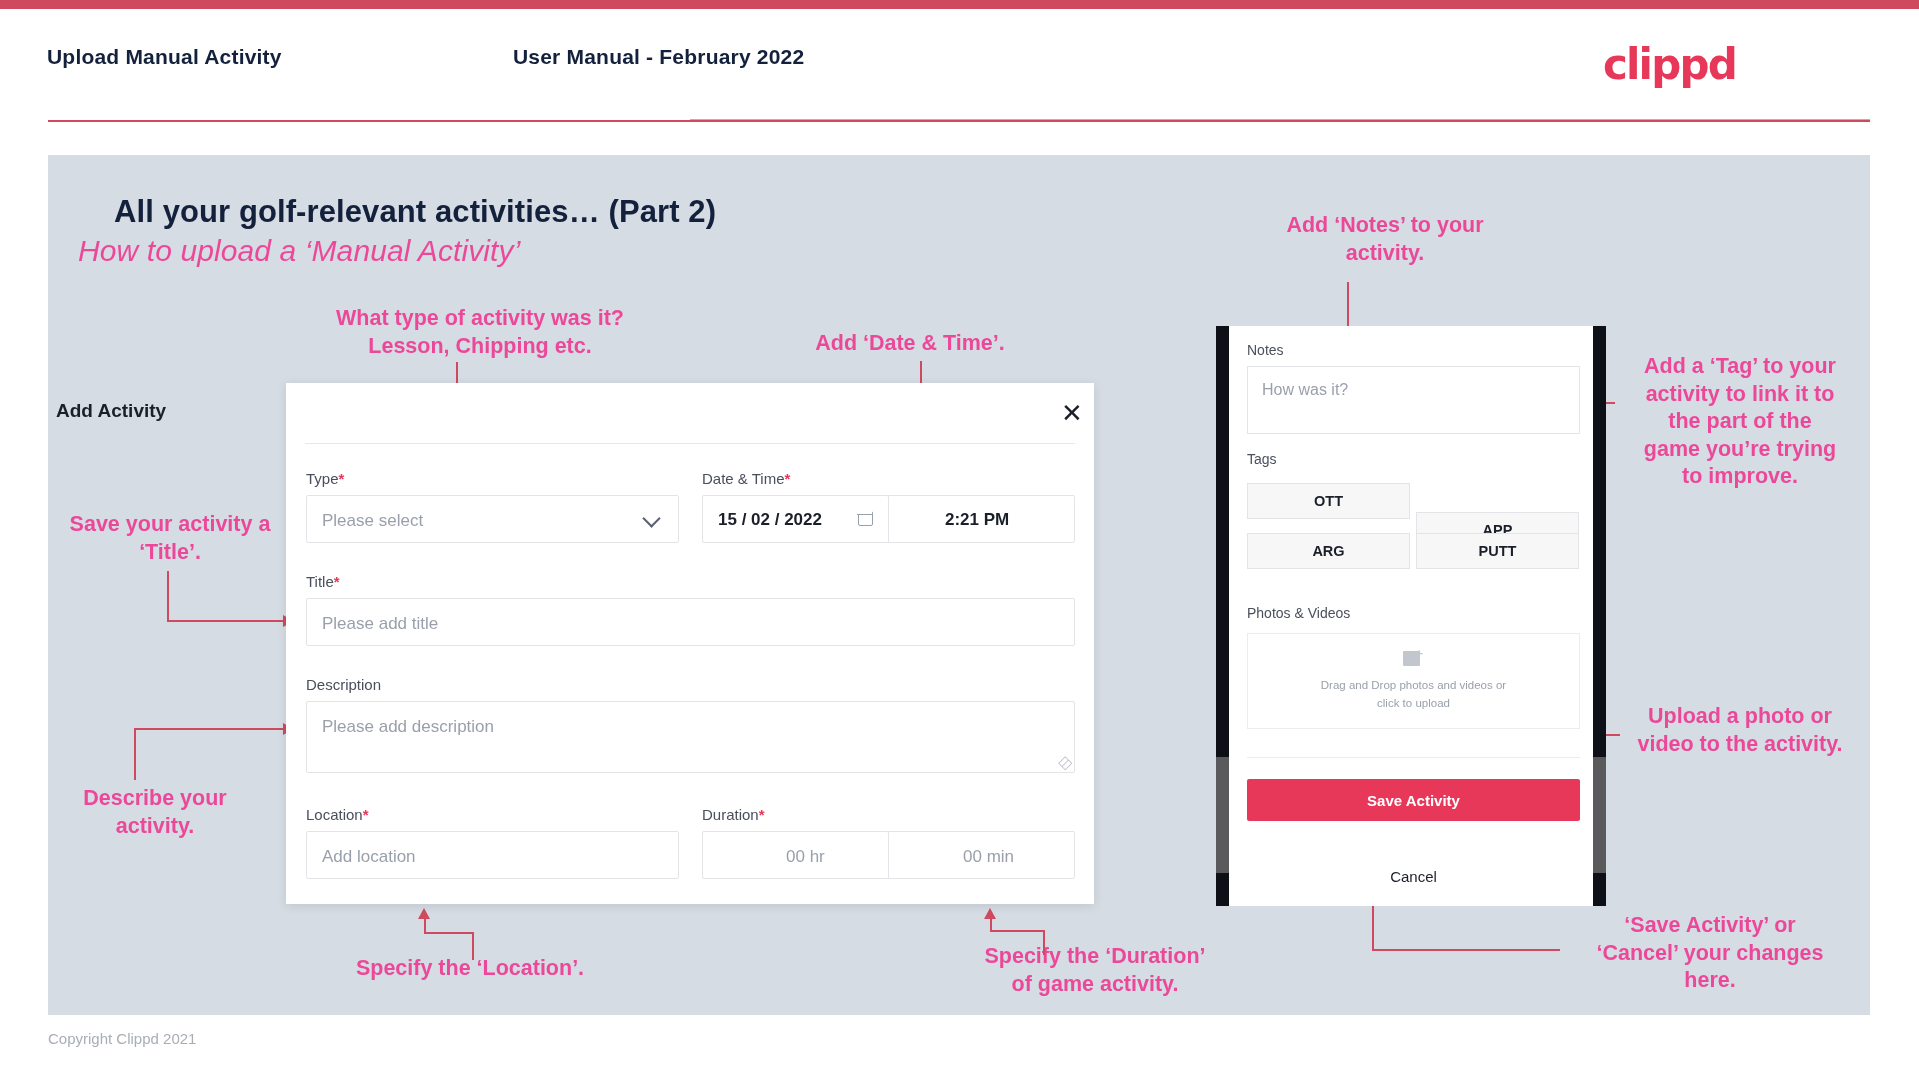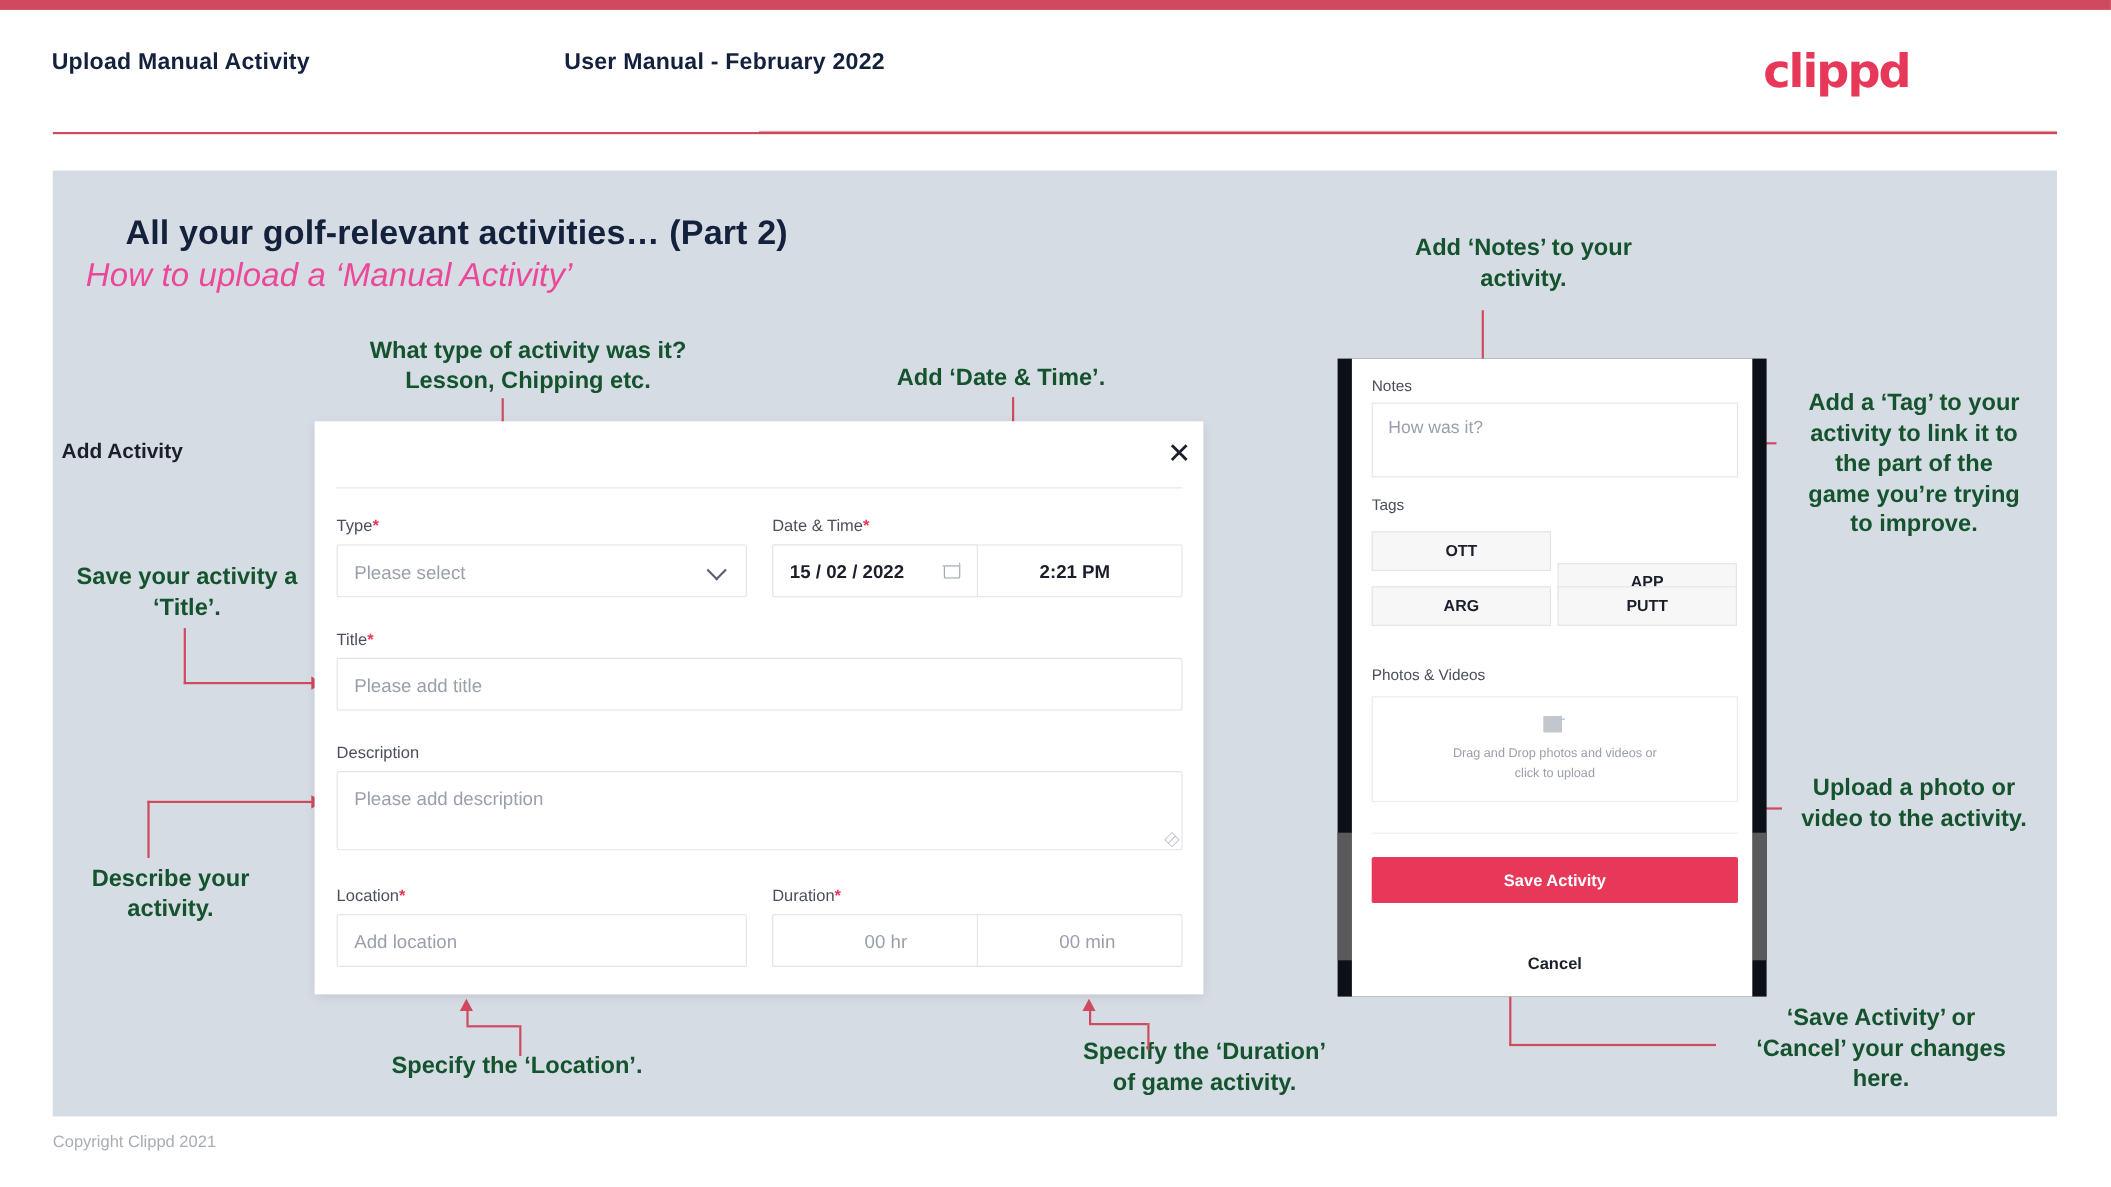--- a/index.html
+++ b/index.html
@@ -49,21 +49,21 @@
     font-size: 31px; font-weight: 700; color: #14213d; letter-spacing: .1px; margin-left: 36px;
   }
   .slide-title-2 {
     position: absolute; left: 78px; top: 234px;
     font-size: 30px; font-weight: 400; color: #ec4899; letter-spacing: .1px; font-style: italic;
   }
 
   
   .anno {
     position: absolute;
-    font-size: 21.5px; line-height: 1.28; color: #14532d;
+    font-size: 21.5px; line-height: 1.28; color: #ec4899;
     font-weight: 700; text-align: center; white-space: pre-line;
   }
 
   
   .ln { position: absolute; background: #cf4a5f; }
   .ln.h { height: 2px; }
   .ln.v { width: 2px; }
   .arrow { position: absolute; width: 0; height: 0; }
   .arrow.down  { border-left: 6px solid transparent; border-right: 6px solid transparent; border-top: 11px solid #cf4a5f; }
   .arrow.up    { border-left: 6px solid transparent; border-right: 6px solid transparent; border-bottom: 11px solid #cf4a5f; }
@@ -166,21 +166,21 @@
   }
   .p-divider {
     position: absolute; height: 1px; background: #ebecef;
   }
   .save-btn {
     position: absolute; background: #e8385a; color: #fff;
     display: flex; align-items: center; justify-content: center;
     font-size: 15px; font-weight: 700; cursor: pointer; border-radius: 2px;
   }
   .cancel-btn {
-    position: absolute; color: #1b1f2a; font-size: 15px; font-weight: 700;
+    position: absolute; color: #1b1f2a; font-size: 15px; font-weight: 400;
     text-align: center; cursor: pointer;
   }
 
   
   .footer {
     position: absolute; left: 48px; top: 1030px;
     font-size: 15px; color: #a9aeb6;
   }
 </style>
 </head>

